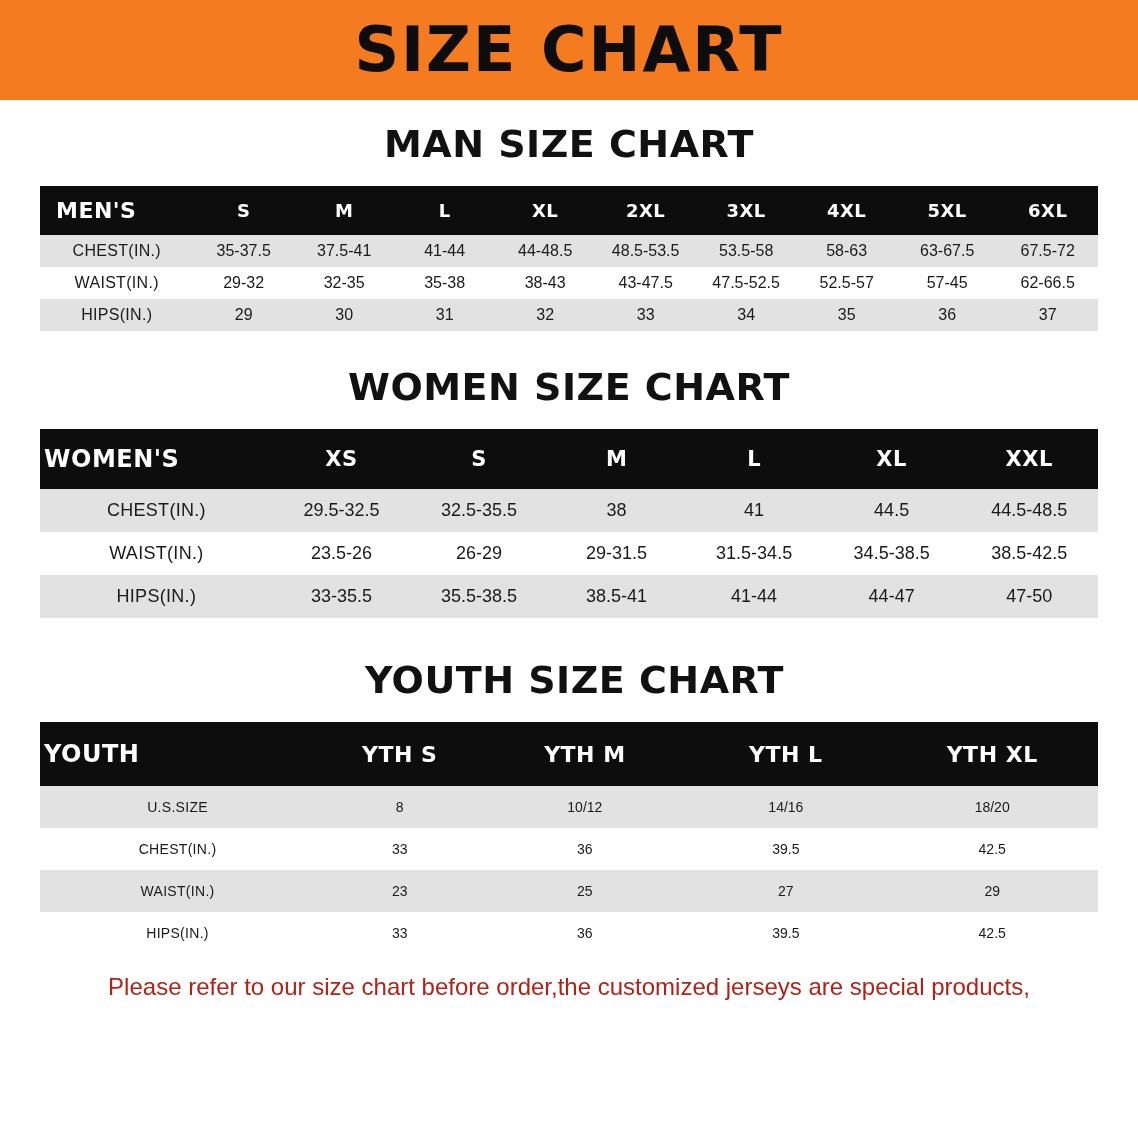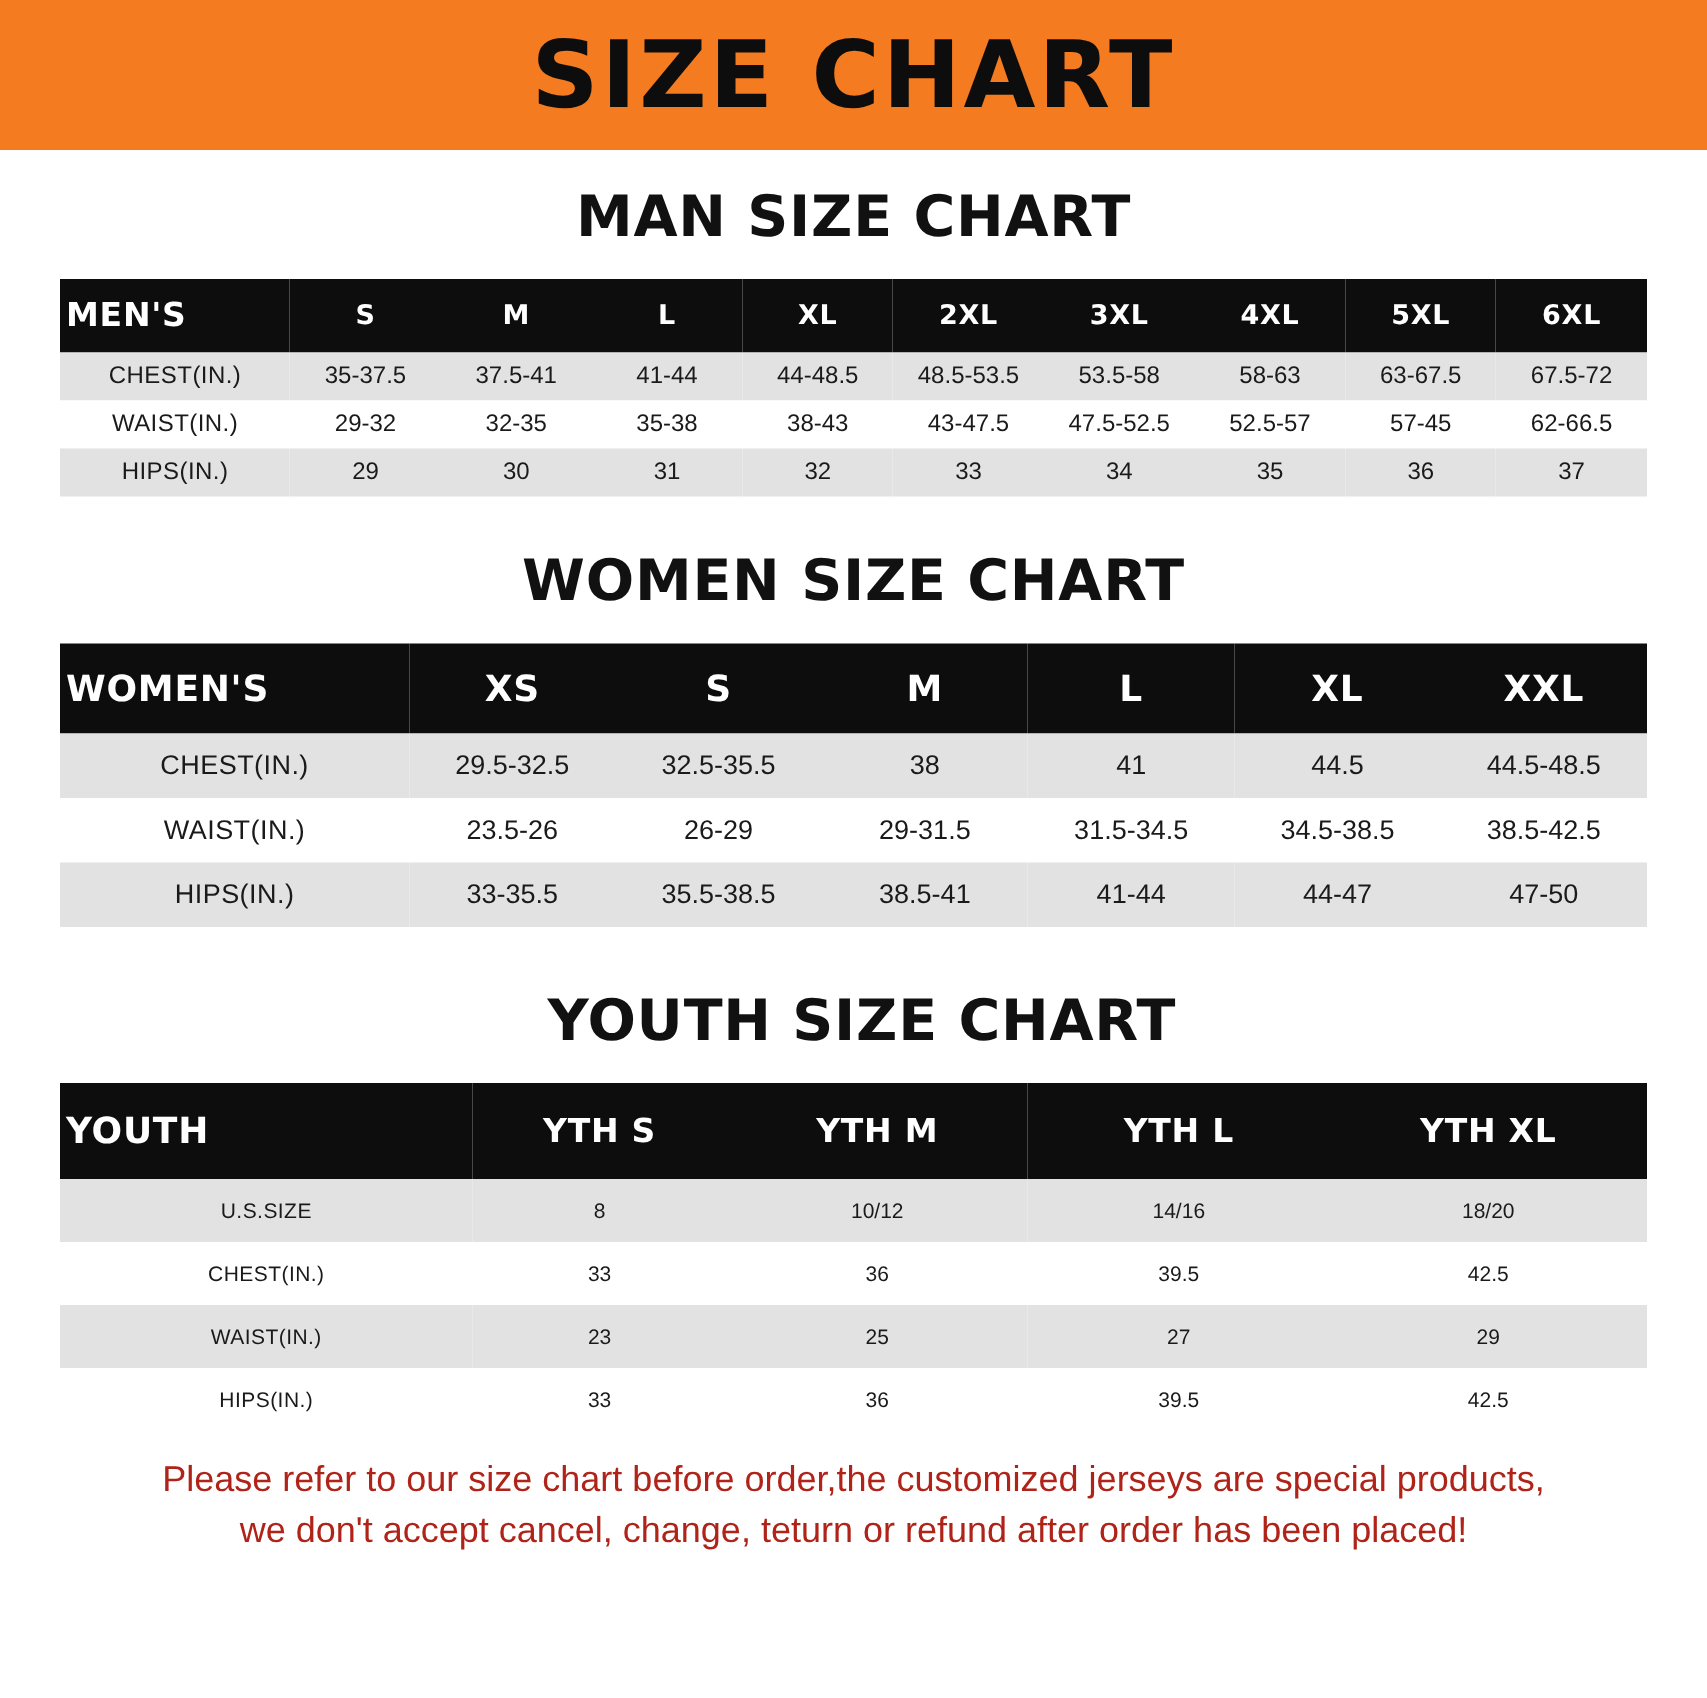--- a/index.html
+++ b/index.html
@@ -69,21 +69,21 @@
     color: #ffffff;
     font-family: "DejaVu Sans", sans-serif;
     font-weight: bold;
     font-size: 19px;
     padding: 12px 4px;
     text-align: center;
     letter-spacing: 0.5px;
   }
   thead th.rowhead {
     text-align: left;
-    padding-left: 4px;
+    padding-left: 16px;
     font-size: 22px;
   }
   tbody td {
     font-family: "Liberation Sans", sans-serif;
     font-size: 17px;
     color: #1a1a1a;
     text-align: center;
     padding: 9px 2px;
   }
   tbody td.rowhead {
@@ -93,21 +93,21 @@
   }
   tbody tr.shade td { background: #e2e2e2; }
   tbody tr.plain td { background: #ffffff; }
 
   
   .men-table thead th { font-size: 18px; }
   .men-table thead th.rowhead { font-size: 22px; }
   .men-table tbody td { font-size: 16px; padding: 7px 2px; }
 
   
-  .women-table thead th { font-size: 24px; padding: 16px 4px; }
+  .women-table thead th { font-size: 21px; padding: 16px 4px; }
   .women-table thead th.rowhead { font-size: 24px; }
   .women-table tbody td { font-size: 18px; padding: 11px 2px; }
 
   
   .youth-table thead th { font-size: 22px; padding: 18px 4px; }
   .youth-table thead th.rowhead { font-size: 24px; }
   .youth-table tbody td { font-size: 14px; padding: 13px 2px; }
 
   
   .note {
@@ -301,16 +301,15 @@
           <td>36</td>
           <td>39.5</td>
           <td>42.5</td>
         </tr>
       </tbody>
     </table>
   </div>
 
   <div class="note">
     <div>Please refer to our size chart before order,the customized jerseys are special products,</div>
-    <div>we don't accept cancel, change, teturn or refund after order has been placed!</div>
   </div>
 
 </div>
 
 </body></html>

